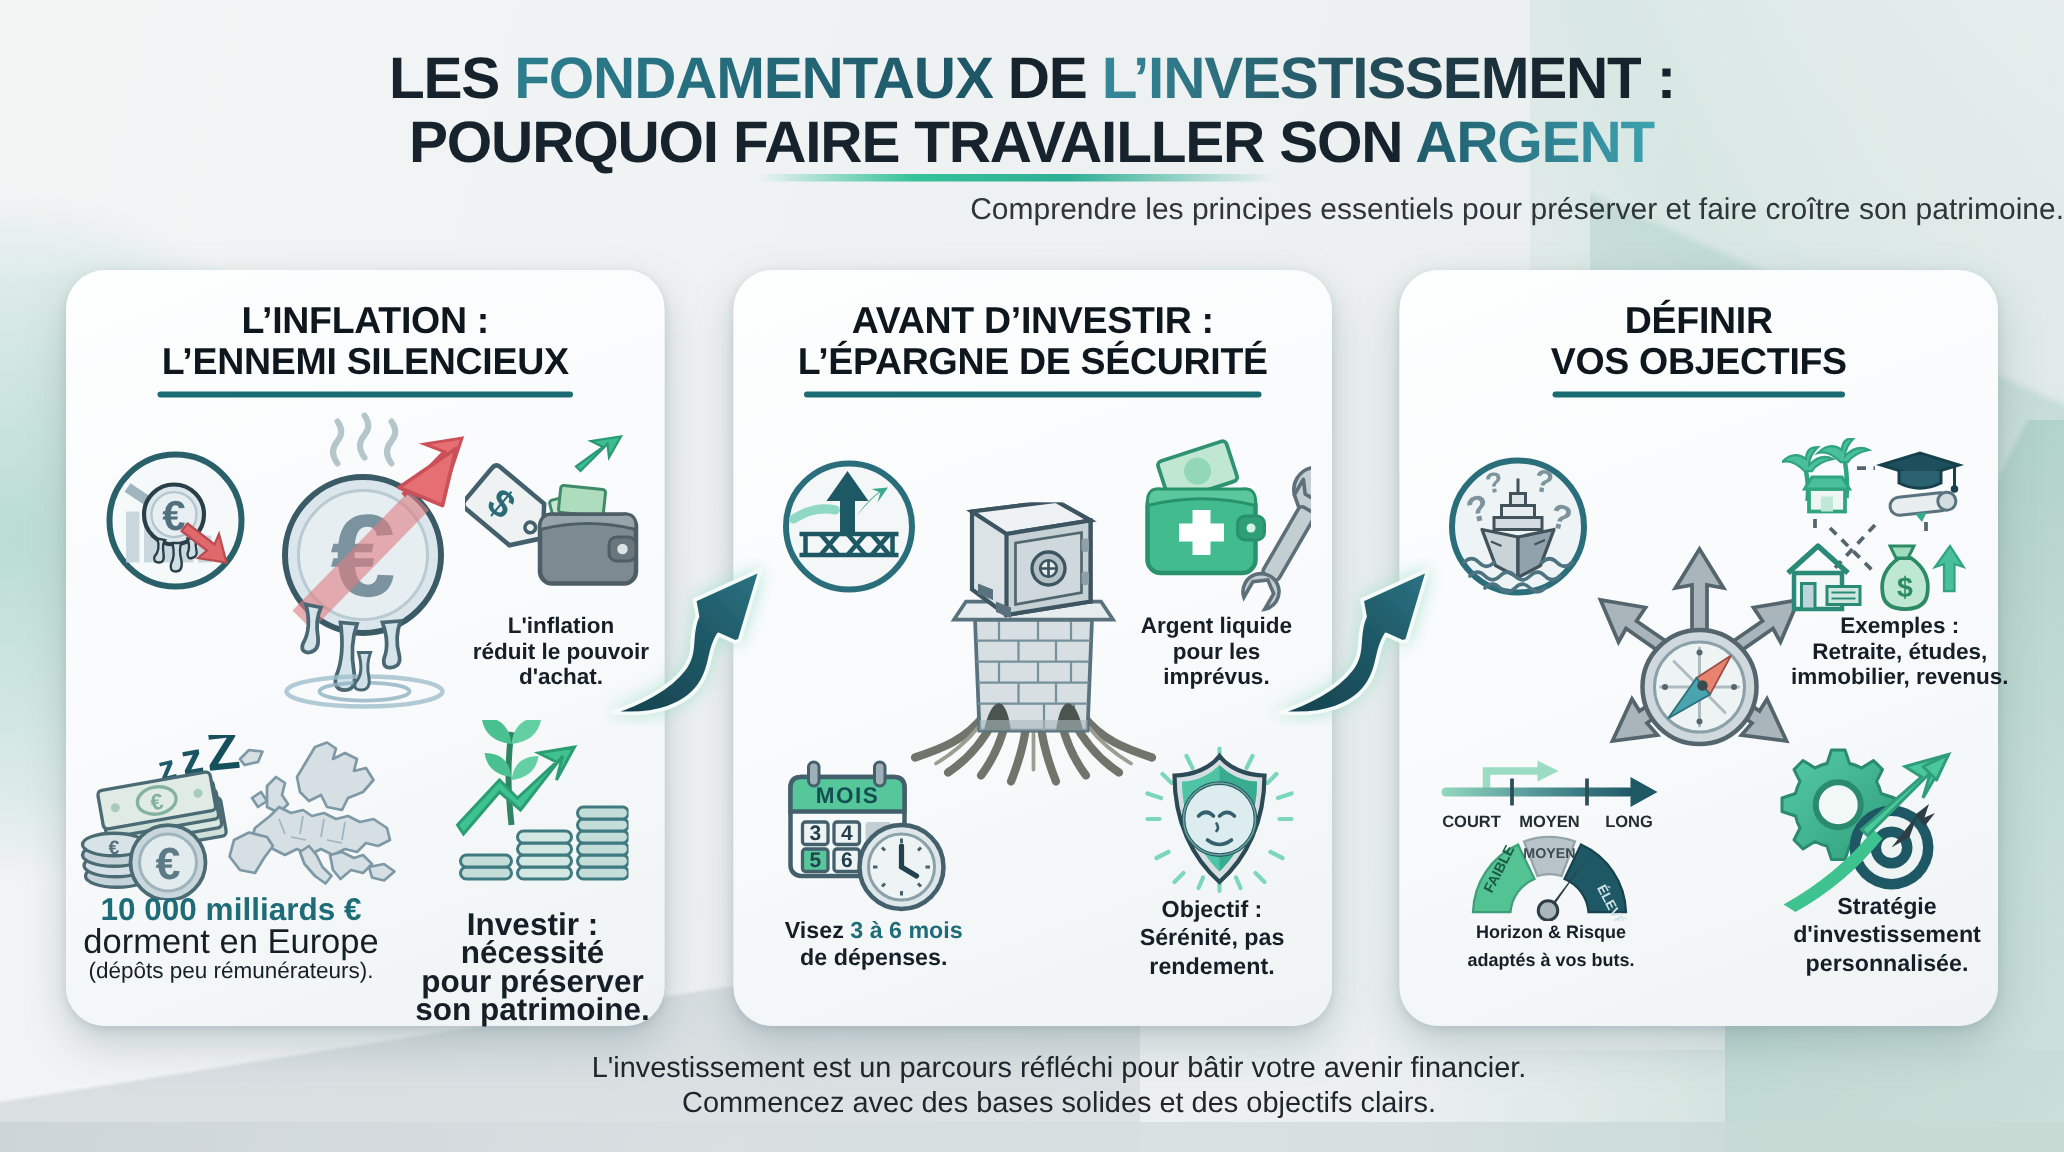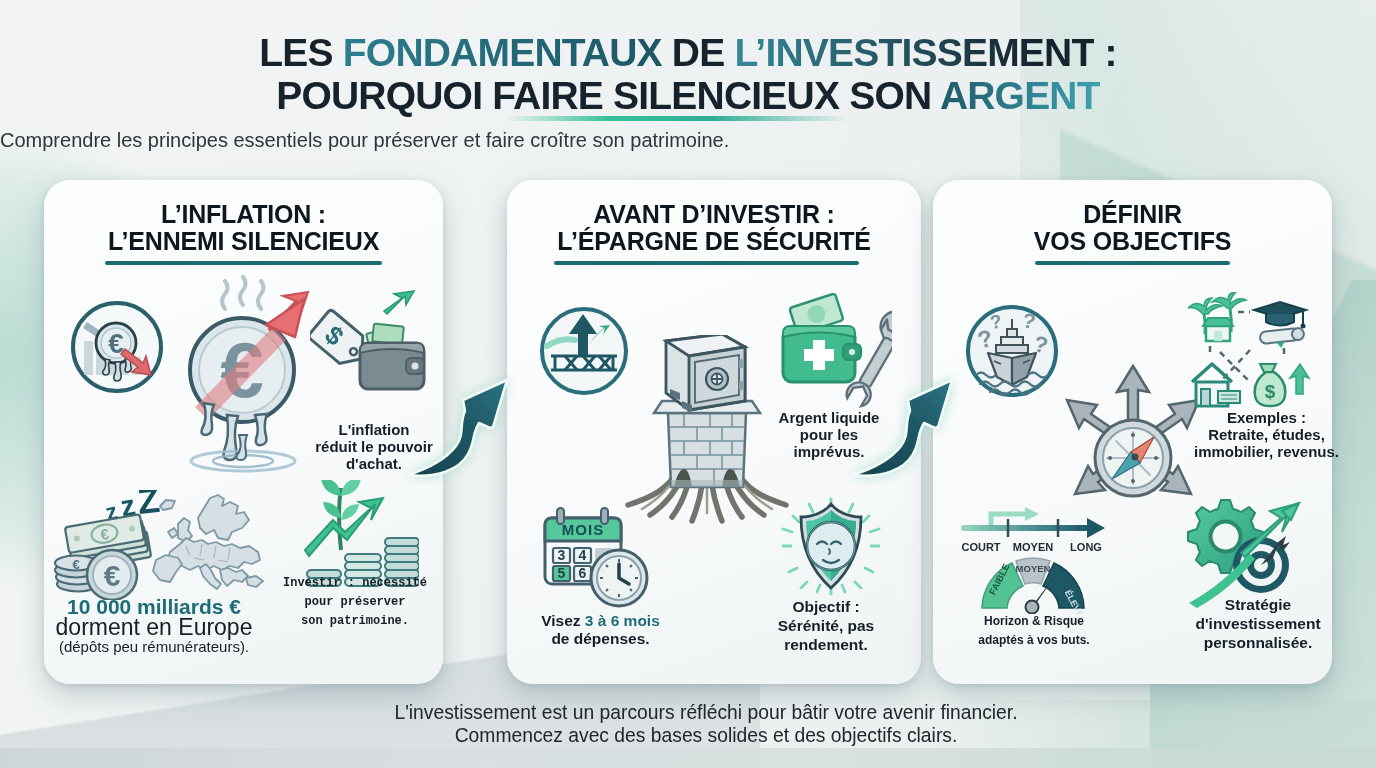--- a/index.html
+++ b/index.html
@@ -8,21 +8,21 @@
        background:linear-gradient(118deg,#d8eae6 0%,#e7eeee 14%,#f0f3f4 32%,#f2f4f5 50%,#e9efee 68%,#dcebe7 88%,#d3e6e1 100%);}
   .facet{position:absolute;}
   
   .title{position:absolute;top:31px;left:0;width:1376px;text-align:center;
          font-weight:bold;font-size:39px;line-height:43px;letter-spacing:-0.8px;color:#16222c;}
   .tl{background:linear-gradient(90deg,#2c7e8e,#1d5565);-webkit-background-clip:text;background-clip:text;color:transparent;}
   .tlg{background:linear-gradient(90deg,#35899a,#16222c 85%);-webkit-background-clip:text;background-clip:text;color:transparent;}
   .tl2{background:linear-gradient(90deg,#1f5a6a,#3da2b1);-webkit-background-clip:text;background-clip:text;color:transparent;}
   .uline{position:absolute;top:116px;left:505px;width:345px;height:5px;border-radius:3px;
          background:linear-gradient(90deg,rgba(56,197,155,0),#35c299 30%,#2fae95 60%,rgba(56,197,155,0));}
-  .subtitle{position:absolute;top:129px;left:0;width:1376px;text-align:left;
+  .subtitle{position:absolute;top:129px;left:0;width:1376px;text-align:right;
             font-size:20px;color:#2e353b;}
   
   .card{position:absolute;top:180px;width:399px;height:504px;background:linear-gradient(160deg,#fdfefe 0%,#f8fafb 55%,#eff3f4 100%);
         border-radius:26px;box-shadow:0 12px 28px rgba(120,145,150,0.38),0 2px 6px rgba(120,145,150,0.25);}
   .h2{position:absolute;top:21px;left:0;width:100%;text-align:center;font-weight:bold;
       font-size:25px;line-height:27px;color:#0f171e;letter-spacing:-0.2px;}
   .hline{position:absolute;top:81px;height:4px;background:#1a6b72;border-radius:2px;}
   .cap{position:absolute;text-align:center;font-size:15px;line-height:17px;color:#161f27;font-weight:bold;}
   .teal{color:#1e6c77;}
   .ic{position:absolute;}
@@ -37,21 +37,21 @@
   <div class="facet" style="left:-120px;top:60px;width:560px;height:620px;background:radial-gradient(ellipse 55% 50% at 22% 48%,rgba(179,218,208,0.9),rgba(179,218,208,0.35) 55%,rgba(179,218,208,0) 75%);"></div>
   <div class="facet" style="left:1020px;top:0;width:356px;height:768px;background:linear-gradient(246deg,rgba(203,224,218,0.0) 0%,rgba(199,223,216,0.5) 45%,rgba(210,228,222,0.0) 85%);"></div>
   <div class="facet" style="left:1060px;top:0;width:316px;height:560px;background:linear-gradient(204deg,rgba(188,216,209,0) 38%,rgba(178,211,202,0.55) 39%,rgba(205,226,219,0.15) 75%);"></div>
   <div class="facet" style="left:1150px;top:280px;width:226px;height:488px;background:linear-gradient(117deg,rgba(172,208,199,0) 42%,rgba(163,203,193,0.62) 43%,rgba(190,218,210,0.28) 100%);"></div>
   <div class="facet" style="left:0;top:590px;width:760px;height:178px;background:linear-gradient(171deg,rgba(203,211,214,0) 48%,rgba(198,206,210,0.55) 49%,rgba(206,213,216,0.5) 100%);"></div>
   <div class="facet" style="left:0;top:748px;width:1376px;height:20px;background:linear-gradient(90deg,#ccd3d6 0%,#d9dfe1 35%,#d5dedd 60%,#c9d9d4 100%);opacity:0.85;"></div>
   <div class="facet" style="left:760px;top:700px;width:616px;height:68px;background:linear-gradient(100deg,rgba(205,222,217,0) 30%,rgba(196,218,211,0.45) 60%);"></div>
 
   <div class="title">
     <div><span>LES </span><span class="tl">FONDAMENTAUX</span><span> DE </span><span class="tlg">L’INVESTISSEMENT</span><span> :</span></div>
-    <div><span>POURQUOI FAIRE SILENCIEUX SON </span><span class="tl2">ARGENT</span></div>
+    <div><span>POURQUOI FAIRE TRAVAILLER SON </span><span class="tl2">ARGENT</span></div>
   </div>
   <div class="uline"></div>
   <div class="subtitle">Comprendre les principes essentiels pour préserver et faire croître son patrimoine.</div>
 
   <div class="card" id="c1" style="left:44px;">
     <div class="h2">L’INFLATION :<br>L’ENNEMI SILENCIEUX</div>
     <div class="hline" style="left:61px;width:277px;"></div>
 
     <svg class="ic" style="left:25px;top:119px;" width="96" height="96" viewBox="0 0 96 96">
       <circle cx="48" cy="48" r="44" fill="#f6f9fa"></circle>
@@ -170,26 +170,26 @@
         <g fill="#c5ddd9">
           <rect x="86" y="98" width="34" height="8" rx="4"></rect>
           <rect x="86" y="90" width="34" height="8" rx="4"></rect>
           <rect x="86" y="82" width="34" height="8" rx="4"></rect>
           <rect x="86" y="74" width="34" height="8" rx="4"></rect>
           <rect x="86" y="66" width="34" height="8" rx="4"></rect>
           <rect x="86" y="58" width="34" height="8" rx="4"></rect>
         </g>
       </g>
     </svg>
-    <div class="cap" style="left:250px;top:241px;width:160px;">L'inflation<br>réduit le pouvoir<br>d'achat.</div>
+    <div class="cap" style="left:250px;top:229px;width:160px;">L'inflation<br>réduit le pouvoir<br>d'achat.</div>
     <div class="cap" style="left:0px;top:416px;width:220px;"><span class="teal" style="font-size:21px;line-height:22px;">10 000 milliards €</span><br><span style="font-weight:normal;font-size:23px;line-height:19px;">dorment en Europe</span><br><span style="font-weight:normal;font-size:15px;line-height:18px;">(dépôts peu rémunérateurs).</span></div>
-    <div class="cap" style="left:221px;top:394px;width:180px;font-size:12px;line-height:19px;font-family:Liberation Mono, monospace;">Investir : nécessité<br>pour préserver<br>son patrimoine.</div>
+    <div class="cap" style="left:221px;top:427px;width:180px;font-size:21px;line-height:19px;">Investir : nécessité<br>pour préserver<br>son patrimoine.</div>
   </div>
 
-  <div class="card" id="c2" style="left:507px;padding-left:15px;">
+  <div class="card" id="c2" style="left:489px;">
     <div class="h2">AVANT D’INVESTIR :<br>L’ÉPARGNE DE SÉCURITÉ</div>
     <div class="hline" style="left:47px;width:305px;"></div>
 
     <svg class="ic" style="left:32px;top:126px;" width="90" height="90" viewBox="0 0 90 90">
       <circle cx="45" cy="45" r="42" fill="#f3f7f8"></circle>
       <circle cx="45" cy="45" r="42" fill="none" stroke="#2a6e7c" stroke-width="4"></circle>
       <path d="M8 40 q14 -9 28 -6" stroke="#8fd8c4" stroke-width="6" fill="none" stroke-linecap="round"></path>
       <path d="M50 38 q10 -12 16 -16 l-2 7 7 -10 -11 1 5 2 q-8 6 -15 16z" fill="#3aa88c"></path>
       <path d="M39 50 L39 28 L30 28 L44 8 L58 28 L49 28 L49 50z" fill="#1d5864"></path>
       <g fill="none" stroke="#1d5864" stroke-width="3">

